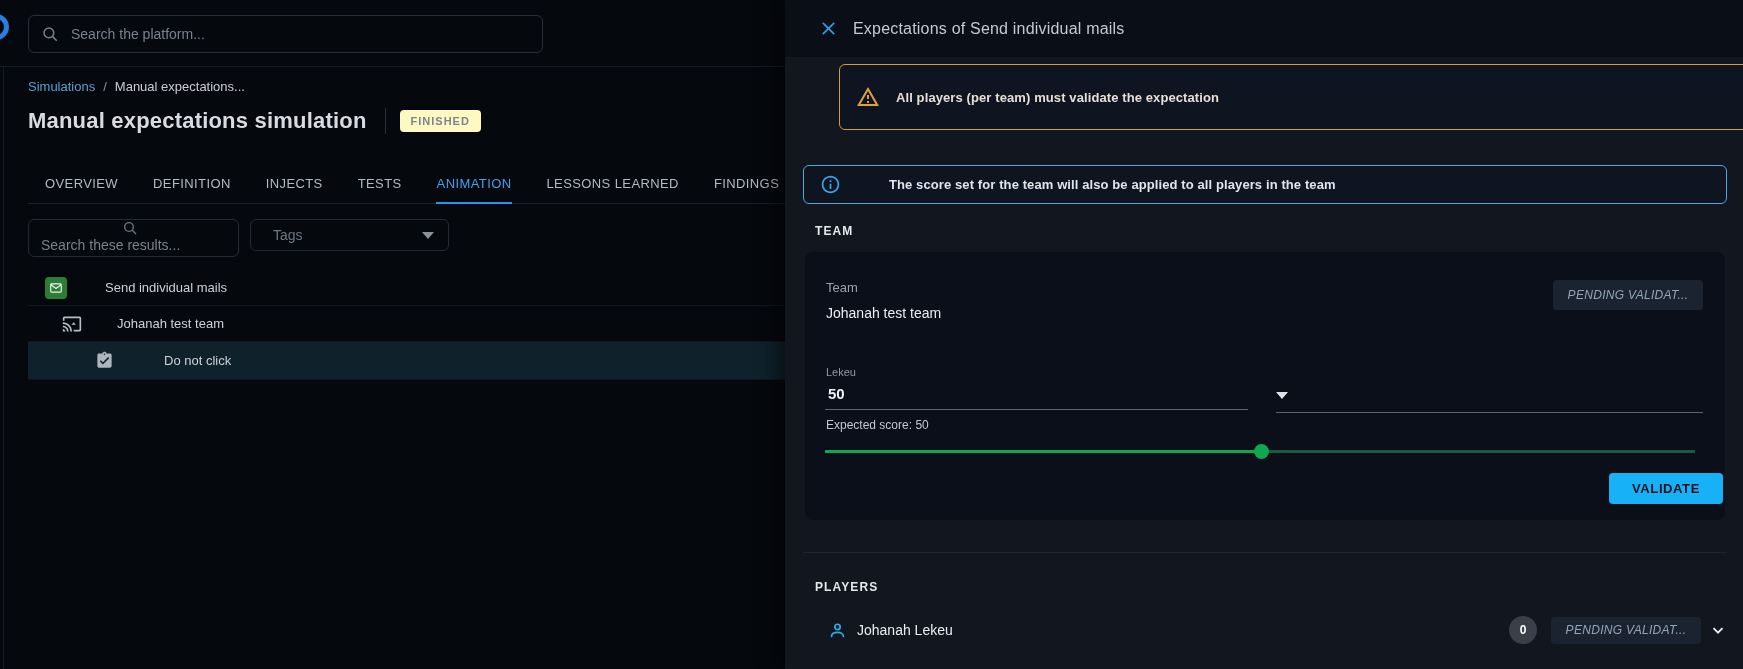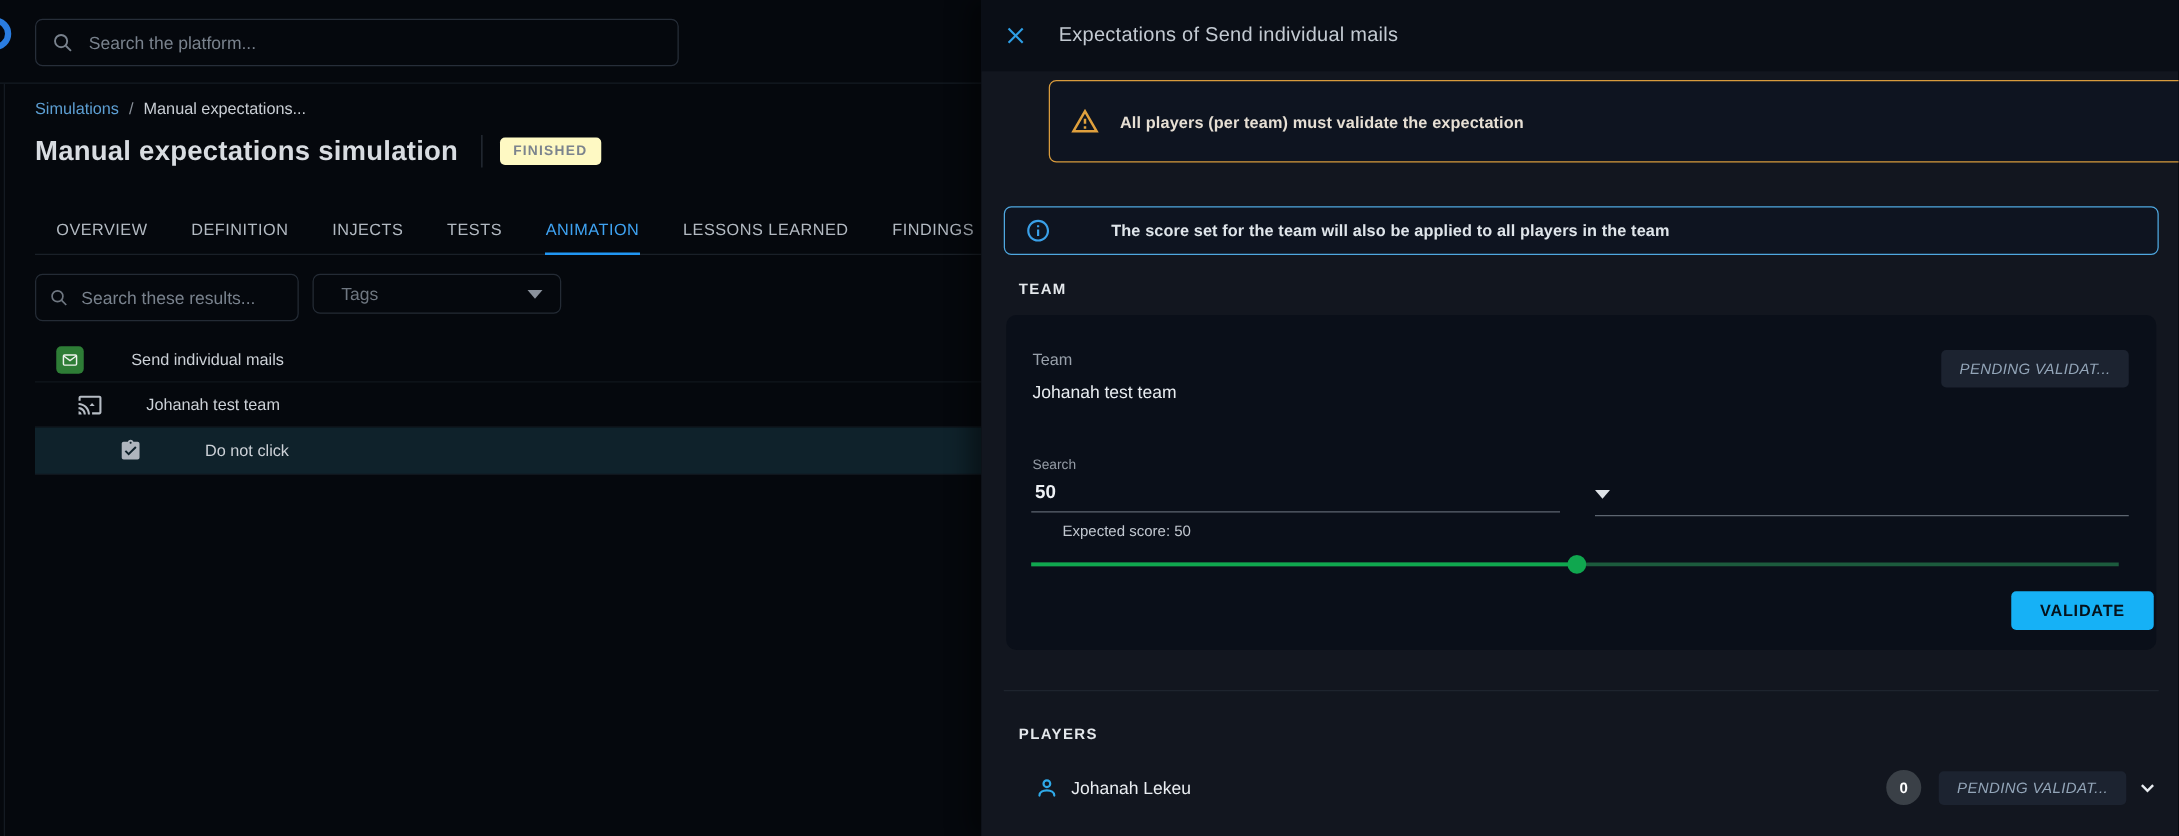--- a/index.html
+++ b/index.html
@@ -34,40 +34,40 @@
   .status-badge { background:#fef9c3; color:#7c848d; font-size:11px; font-weight:700;
     letter-spacing:1px; padding:5px 11px; border-radius:4px; }
 
   .tabs-row { position:absolute; left:28px; top:166px; width:757px; display:flex; gap:33px;
     border-bottom:1px solid #1a2028; padding-left:16px; }
   .tab { font-size:13px; letter-spacing:0.4px; color:#b3bac2; padding:10px 1px 11px;
     border-bottom:2px solid transparent; margin-bottom:-1px; cursor:pointer; white-space:nowrap; }
   .tab.active { color:#3fa3f2; border-bottom-color:#2196f3; }
 
   .flt-search { position:absolute; left:28px; top:219px; width:211px; height:38px;
-    border:1px solid #242b35; border-radius:6px; display:flex; align-items:center; padding:0 10px; }
+    border:1px solid #242b35; border-radius:6px; display:flex; align-items:center; padding:0 10px;flex-direction:column; }
   .flt-tags { position:absolute; left:250px; top:219px; width:199px; height:32px;
     border:1px solid #242b35; border-radius:6px; display:flex; align-items:center;
     padding:0 14px 0 22px; color:#6f7781; font-size:14px; cursor:pointer; }
   .flt-tags .grow { flex:1; }
   .caret-down { width:0; height:0; border-left:6px solid transparent; border-right:6px solid transparent;
     border-top:7px solid #8b929c; }
 
   .tree { position:absolute; left:28px; top:270px; width:757px; }
   .tree-row { height:36px; display:flex; align-items:center; border-bottom:1px solid #10161d; cursor:pointer; }
   .tree-row.selected { background:#0f222b; height:38px;gap:12px; }
   .tr-label { font-size:13px; color:#ccd1d7; }
   .env-chip { width:22px; height:22px; border-radius:4px; background:#2e7d36;
     display:flex; align-items:center; justify-content:center; }
 
   
   .drawer { position:absolute; left:785px; top:0; width:958px; height:669px;
     background:#12161f; box-shadow:-10px 0 18px rgba(0,0,0,0.45); }
   .drawer-header { height:57px; background:#0a0e16; display:flex; align-items:center;
-    padding-left:15px; gap:23px; }
+    padding-left:31px; gap:13px; }
   .drawer-title { font-size:16px; color:#c3cad2; letter-spacing:0.2px; }
   .close-btn { display:flex; align-items:center; justify-content:center; width:24px; height:24px; cursor:pointer; }
 
   .alert { position:absolute; left:18px; border-radius:6px; display:flex; align-items:center;
     padding:0 16px; gap:16px; width:924px; }
   .alert-warning { top:64px; height:66px; border:1px solid #d89b3d; background:#0e1420;margin-left:36px; }
   .alert-info { top:165px; height:39px; border:1px solid #4fa8e0; background:#0e1420;gap:48px; }
   .alert-text { font-size:13px; font-weight:700; letter-spacing:0.1px; }
   .alert-warning .alert-text { color:#e6dfd4; }
   .alert-info .alert-text { color:#dfe5ea; }
@@ -88,21 +88,21 @@
   .score-label { position:absolute; left:21px; top:114px; font-size:11px; color:#949ba5; }
   .score-input { position:absolute; left:21px; top:132px; width:420px; background:transparent;
     border:none; outline:none; color:#eef1f5; font-size:15px; font-weight:700;
     font-family:"Liberation Sans",sans-serif; }
   .score-underline { position:absolute; left:20px; top:157px; width:423px; height:1px; background:#5d6570; }
   .select { position:absolute; left:471px; top:129px; width:427px; height:28px; display:flex;
     align-items:center; cursor:pointer; }
   .select-value { font-size:15px; color:#eef1f5; flex:1; }
   .select .caret-down { border-top-color:#dfe3e8; }
   .select-underline { position:absolute; left:471px; top:160px; width:427px; height:1px; background:#5d6570; }
-  .expected { position:absolute; left:21px; top:166px; font-size:12px; color:#c2c8d0;margin-left:24px; }
+  .expected { position:absolute; left:21px; top:166px; font-size:12px; color:#c2c8d0; }
   .slider { position:absolute; left:20px; top:190px; width:870px; height:18px; cursor:pointer; }
   .slider .track { position:absolute; left:0; top:8px; width:100%; height:3px; background:#1c5b3d; }
   .slider .fill { position:absolute; left:0; top:8px; height:3px; background:#10a74f; }
   .slider .knob { position:absolute; top:2px; width:15px; height:15px; border-radius:50%; background:#10a74f; }
   .validate-btn { position:absolute; left:804px; top:221px; width:114px; height:31px;
     background:#16b1f6; border:none; border-radius:4px; color:#05121c; font-size:13px;
     font-weight:700; letter-spacing:0.6px; cursor:pointer; font-family:"Liberation Sans",sans-serif; }
 
   .drawer-divider { position:absolute; left:18px; top:552px; width:924px; height:1px; background:#1e242e; }
 
@@ -229,21 +229,21 @@
       <span class="alert-text">The score set for the team will also be applied to all players in the team</span>
     </div>
 
     <div class="section-heading h-team">TEAM</div>
 
     <div class="card">
       <span class="lbl team-label">Team</span>
       <span class="team-name">Johanah test team</span>
       <span class="chip card-chip">PENDING VALIDAT...</span>
 
-      <span class="score-label">Search</span>
+      <span class="score-label">Lekeu</span>
       <input class="score-input" value="50" style="">
       <div class="score-underline"></div>
 
       <div class="select">
         <span class="caret-down"></span>
       </div>
       <div class="select-underline"></div>
 
       <span class="expected">Expected score: 50</span>
 

